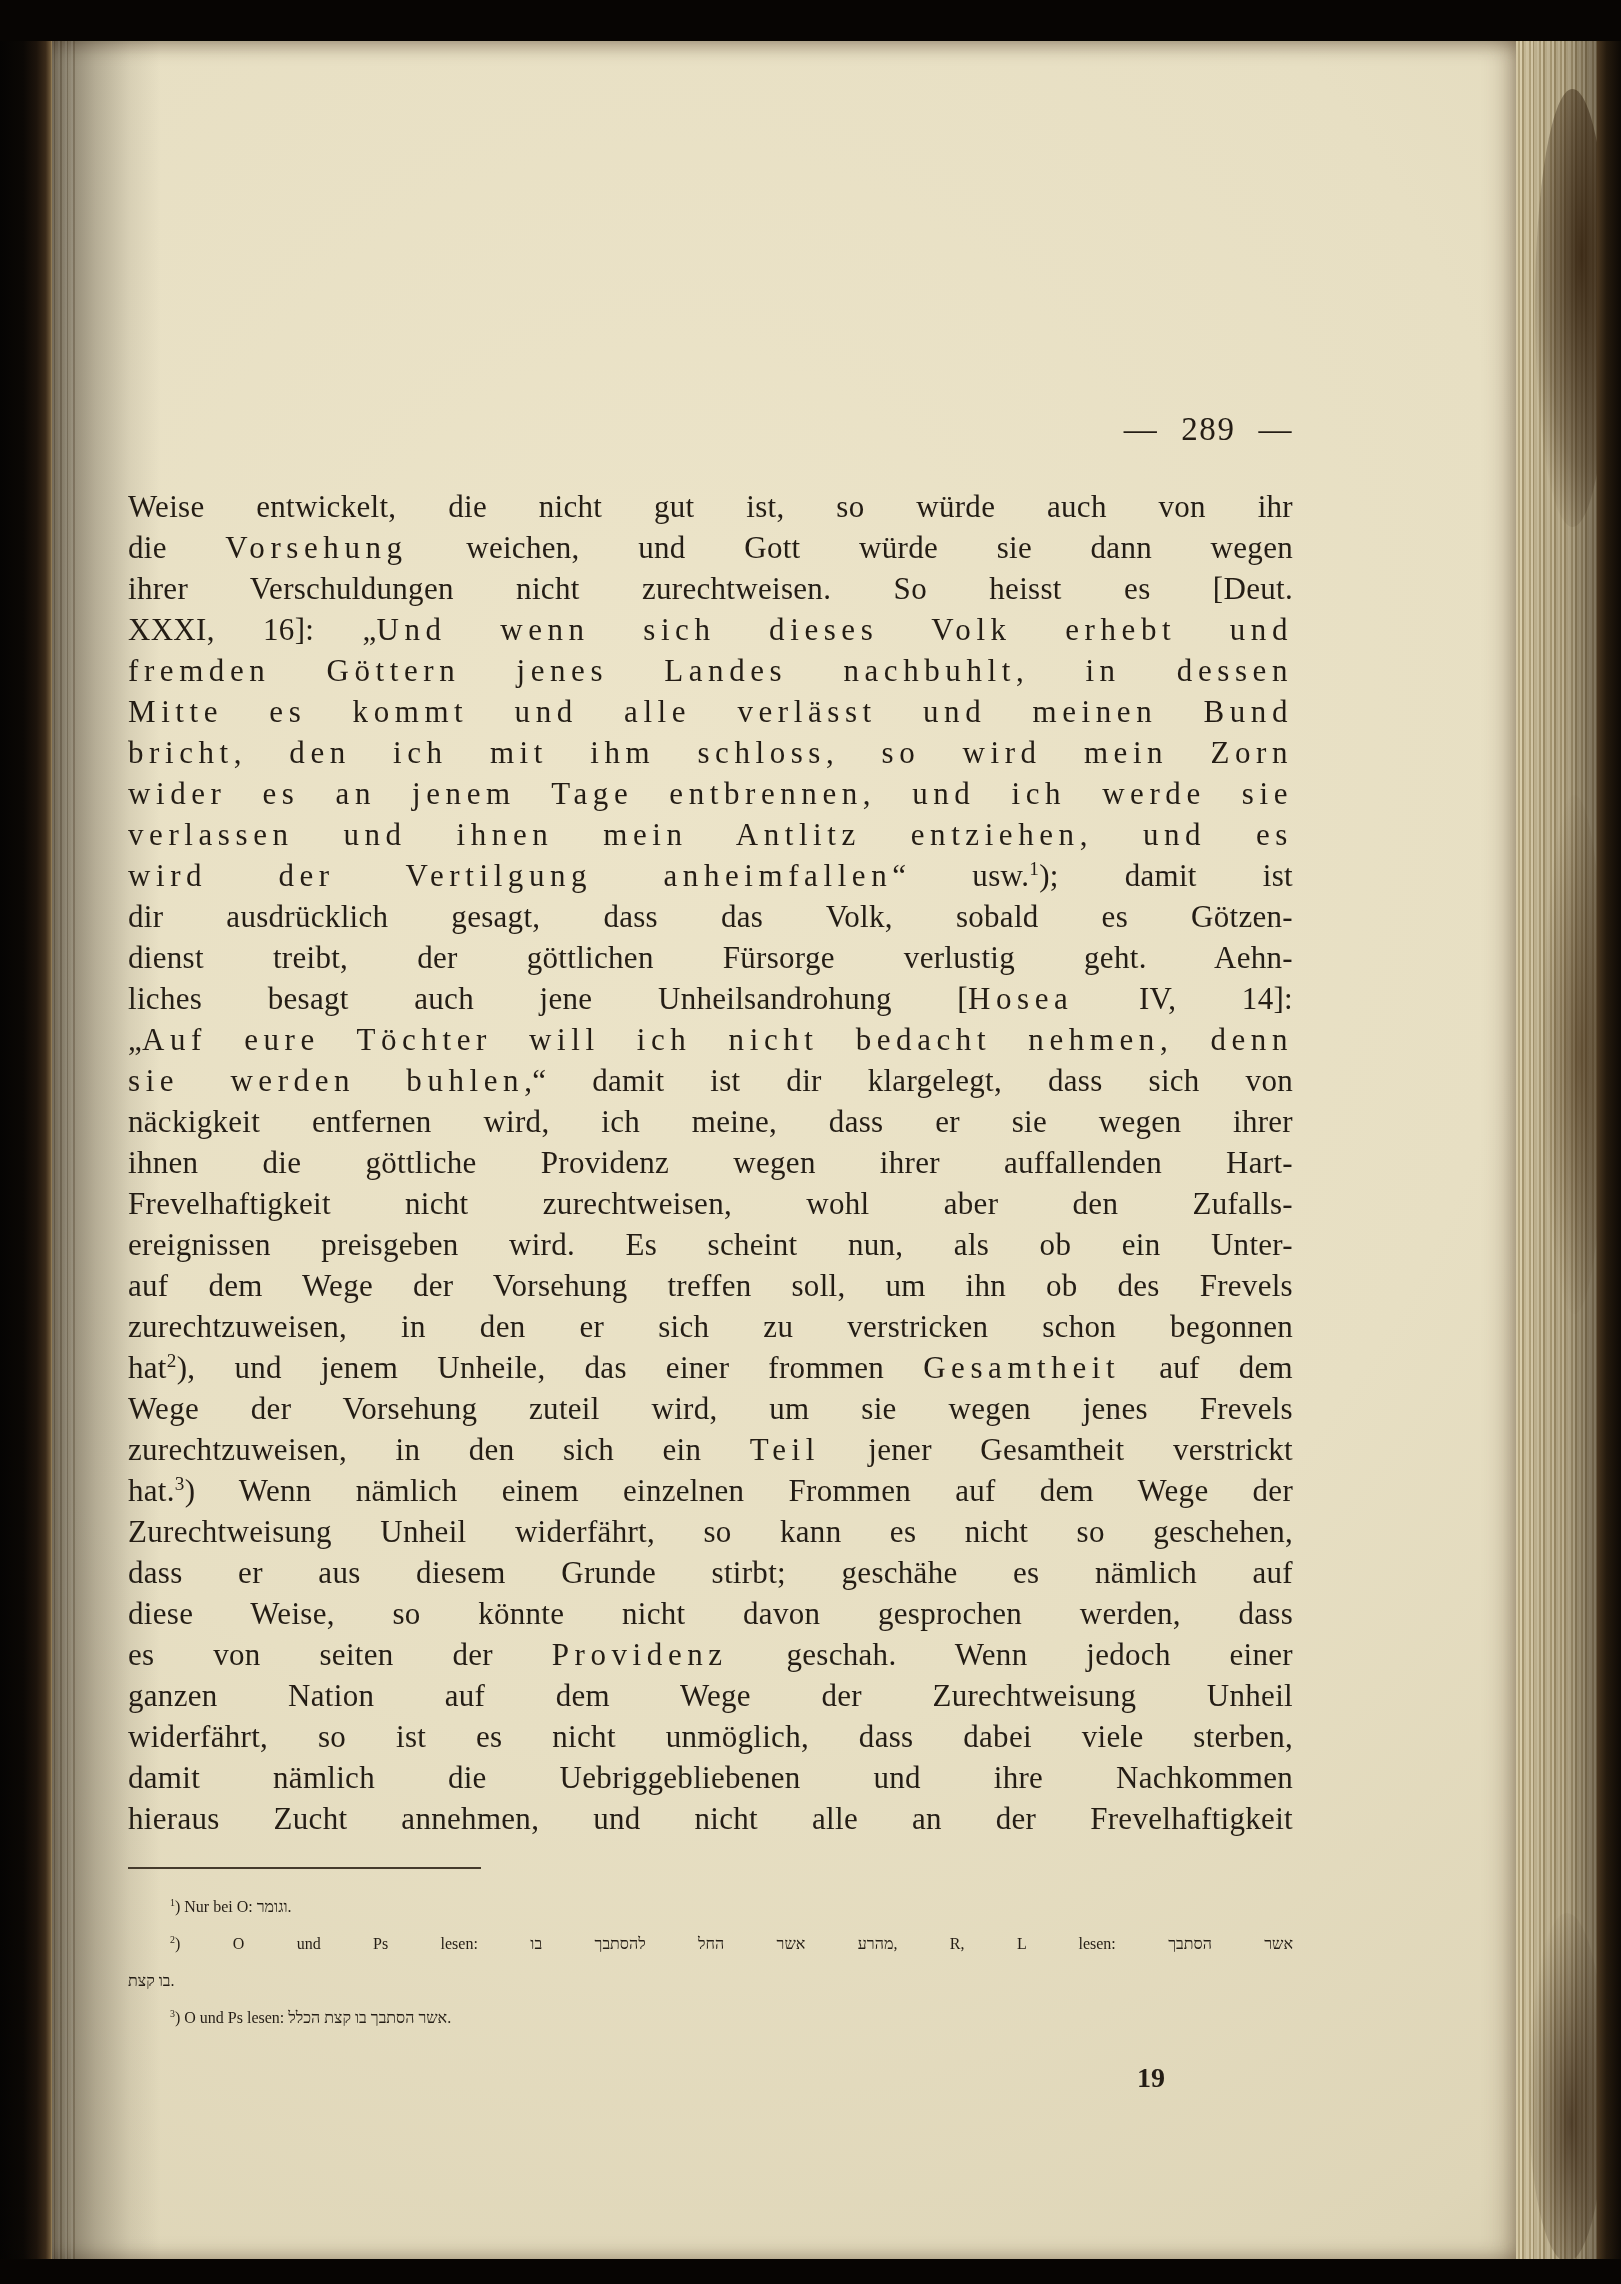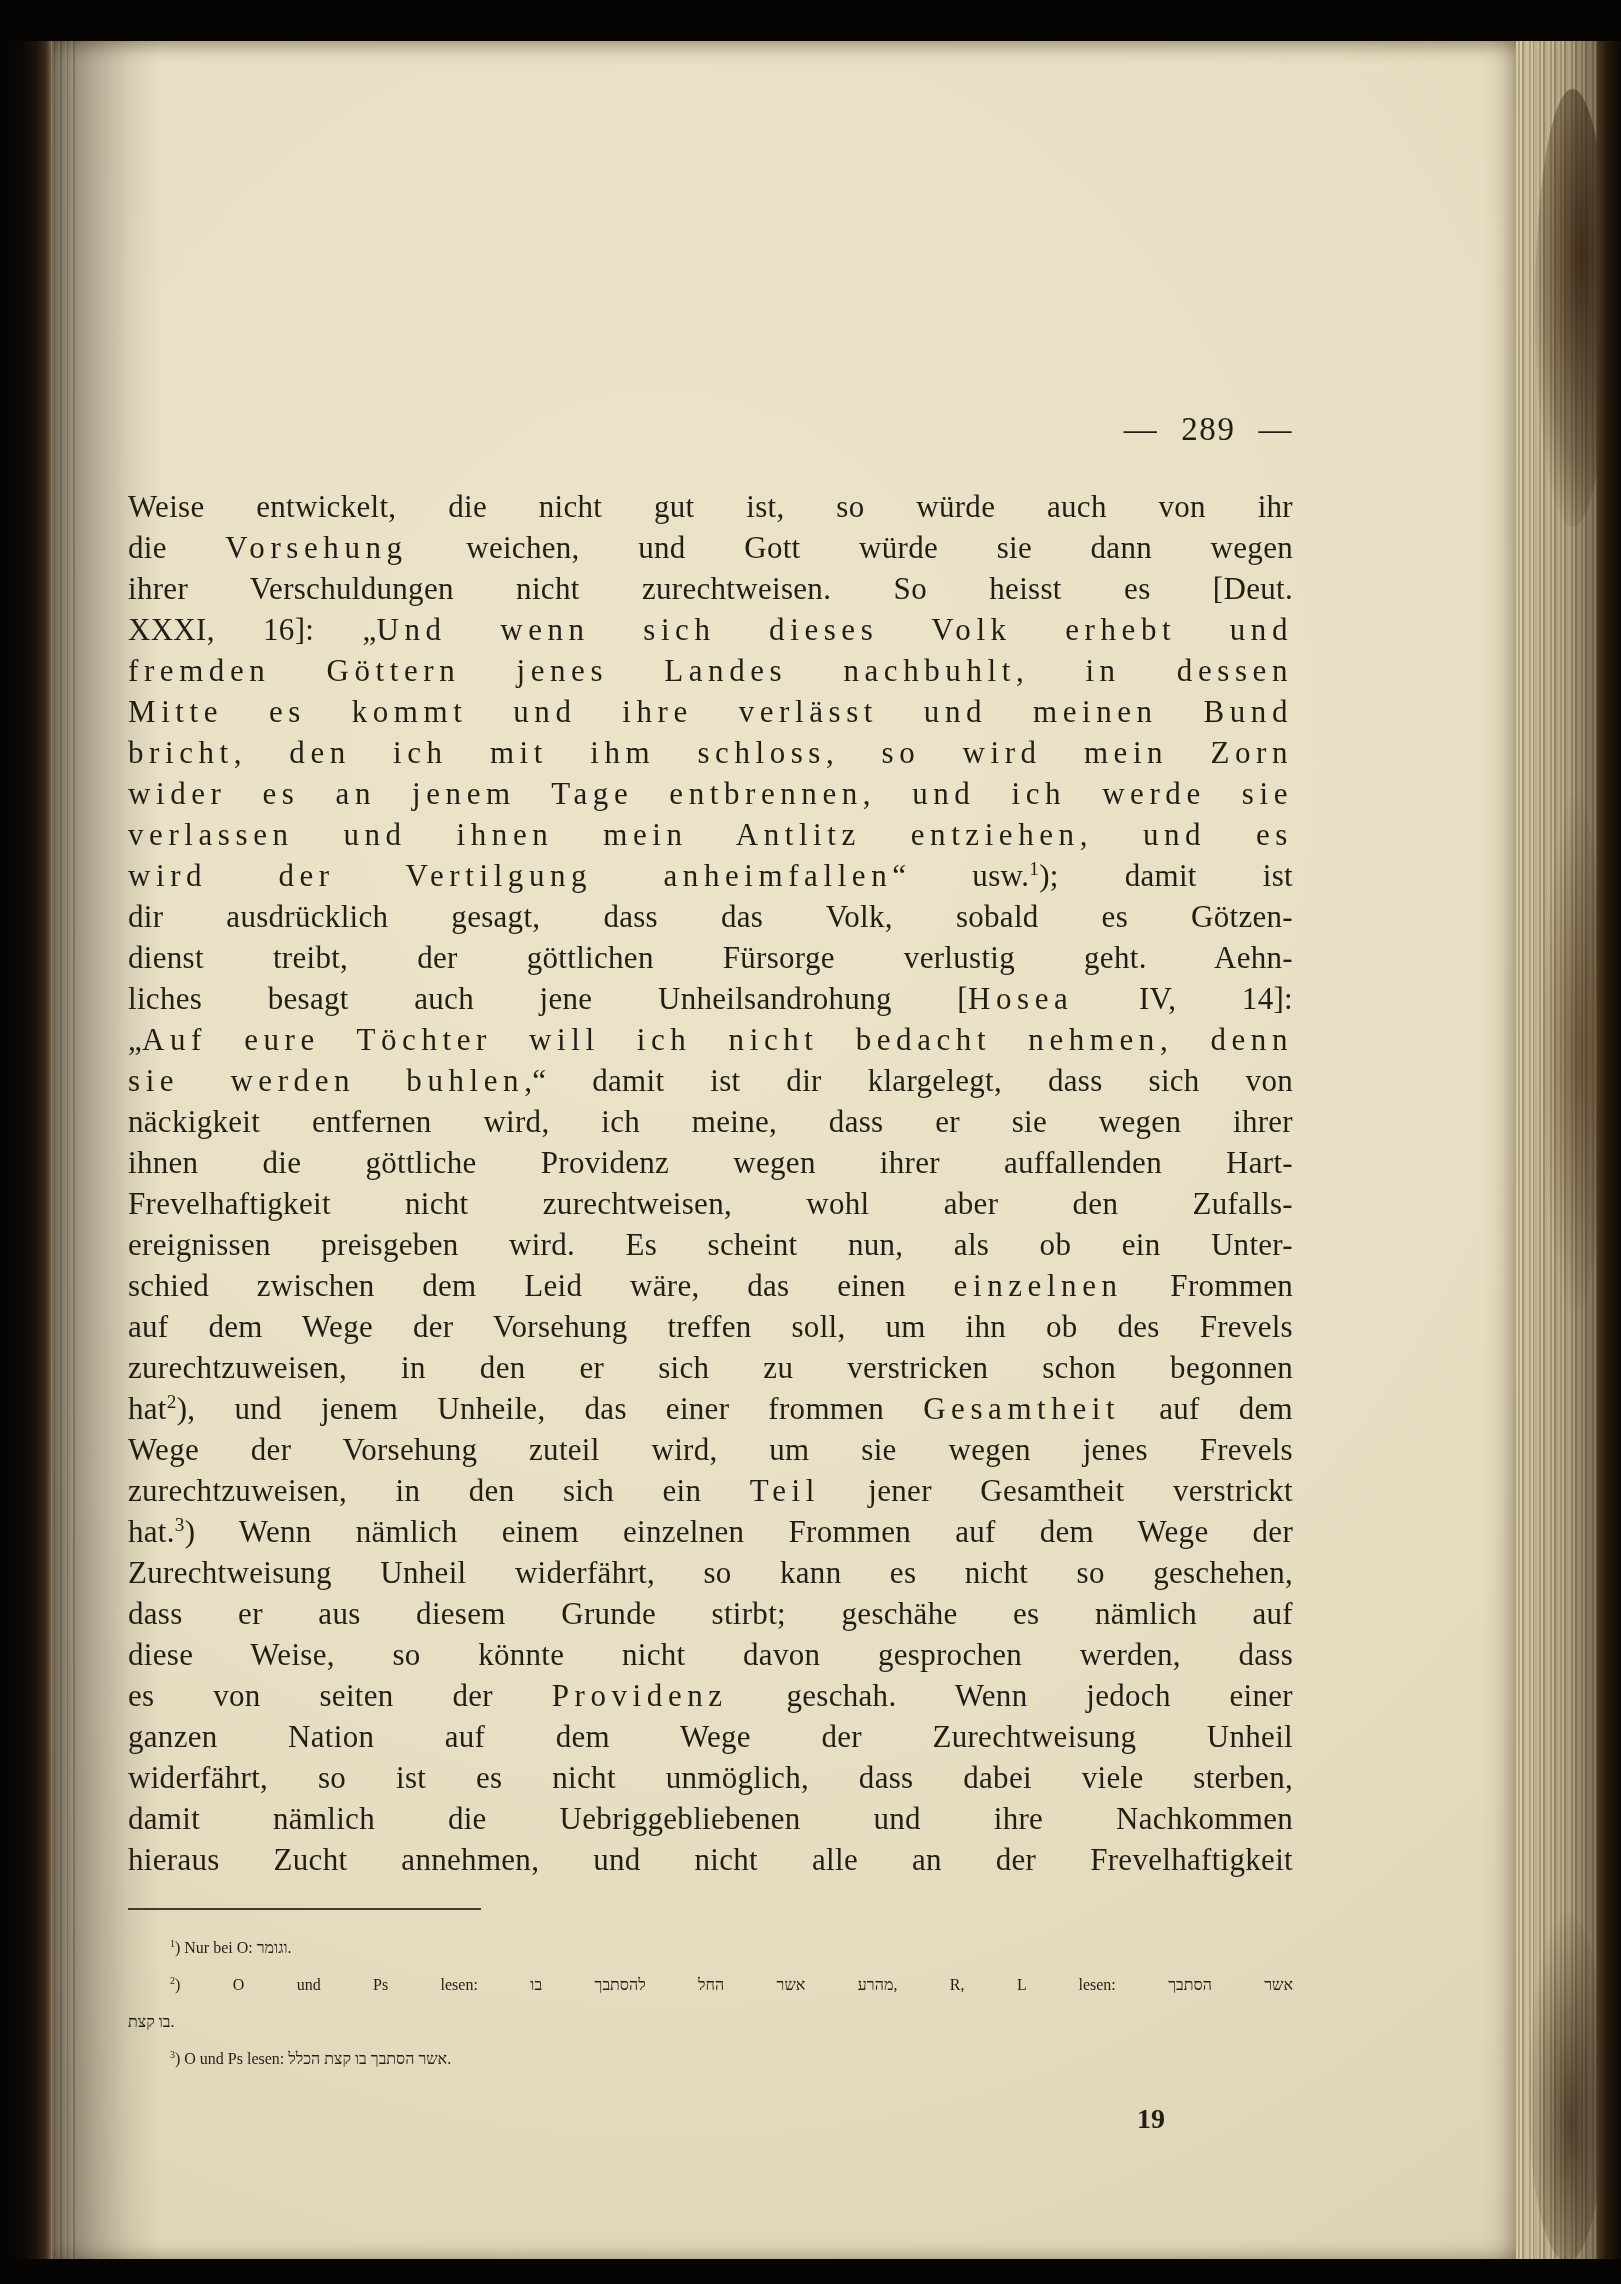--- a/index.html
+++ b/index.html
@@ -103,35 +103,34 @@
 <div class="bar-bottom"></div>
 
 <div class="textblock">
   <div class="pagenum">— 289 —</div>
   <div>
       <div class="line">Weise entwickelt, die nicht gut ist, so würde auch von ihr</div>
       <div class="line">die <span class="sperr">Vorsehung</span> weichen, und Gott würde sie dann wegen</div>
       <div class="line">ihrer Verschuldungen nicht zurechtweisen. So heisst es [Deut.</div>
       <div class="line">XXXI, 16]: „<span class="sperr">Und wenn sich dieses Volk erhebt und</span></div>
       <div class="line"><span class="sperr">fremden Göttern jenes Landes nachbuhlt, in dessen</span></div>
-      <div class="line"><span class="sperr">Mitte es kommt und ihre verlässt und meinen Bund</span></div>
+      <div class="line"><span class="sperr">Mitte es kommt und alle verlässt und meinen Bund</span></div>
       <div class="line"><span class="sperr">bricht, den ich mit ihm schloss, so wird mein Zorn</span></div>
       <div class="line"><span class="sperr">wider es an jenem Tage entbrennen, und ich werde sie</span></div>
       <div class="line"><span class="sperr">verlassen und ihnen mein Antlitz entziehen, und es</span></div>
       <div class="line"><span class="sperr">wird der Vertilgung anheimfallen</span>“ usw.<sup>1</sup>); damit ist</div>
       <div class="line">dir ausdrücklich gesagt, dass das Volk, sobald es Götzen-</div>
       <div class="line">dienst treibt, der göttlichen Fürsorge verlustig geht. Aehn-</div>
       <div class="line">liches besagt auch jene Unheilsandrohung [<span class="sperr">Hosea</span> IV, 14]:</div>
       <div class="line">„<span class="sperr">Auf eure Töchter will ich nicht bedacht nehmen, denn</span></div>
       <div class="line"><span class="sperr">sie werden buhlen</span>,“ damit ist dir klargelegt, dass sich von</div>
       <div class="line">näckigkeit entfernen wird, ich meine, dass er sie wegen ihrer</div>
       <div class="line">ihnen die göttliche Providenz wegen ihrer auffallenden Hart-</div>
       <div class="line">Frevelhaftigkeit nicht zurechtweisen, wohl aber den Zufalls-</div>
       <div class="line">ereignissen preisgeben wird. Es scheint nun, als ob ein Unter-</div>
-      <div class="line">schied zwischen dem Leid wäre, das einen <span class="sperr">einzelnen</span> Frommen</div>
       <div class="line">auf dem Wege der Vorsehung treffen soll, um ihn ob des Frevels</div>
       <div class="line">zurechtzuweisen, in den er sich zu verstricken schon begonnen</div>
       <div class="line">hat<sup>2</sup>), und jenem Unheile, das einer frommen <span class="sperr">Gesamtheit</span> auf dem</div>
       <div class="line">Wege der Vorsehung zuteil wird, um sie wegen jenes Frevels</div>
       <div class="line">zurechtzuweisen, in den sich ein <span class="sperr">Teil</span> jener Gesamtheit verstrickt</div>
       <div class="line">hat.<sup>3</sup>) Wenn nämlich einem einzelnen Frommen auf dem Wege der</div>
       <div class="line">Zurechtweisung Unheil widerfährt, so kann es nicht so geschehen,</div>
       <div class="line">dass er aus diesem Grunde stirbt; geschähe es nämlich auf</div>
       <div class="line">diese Weise, so könnte nicht davon gesprochen werden, dass</div>
       <div class="line">es von seiten der <span class="sperr">Providenz</span> geschah. Wenn jedoch einer</div>

